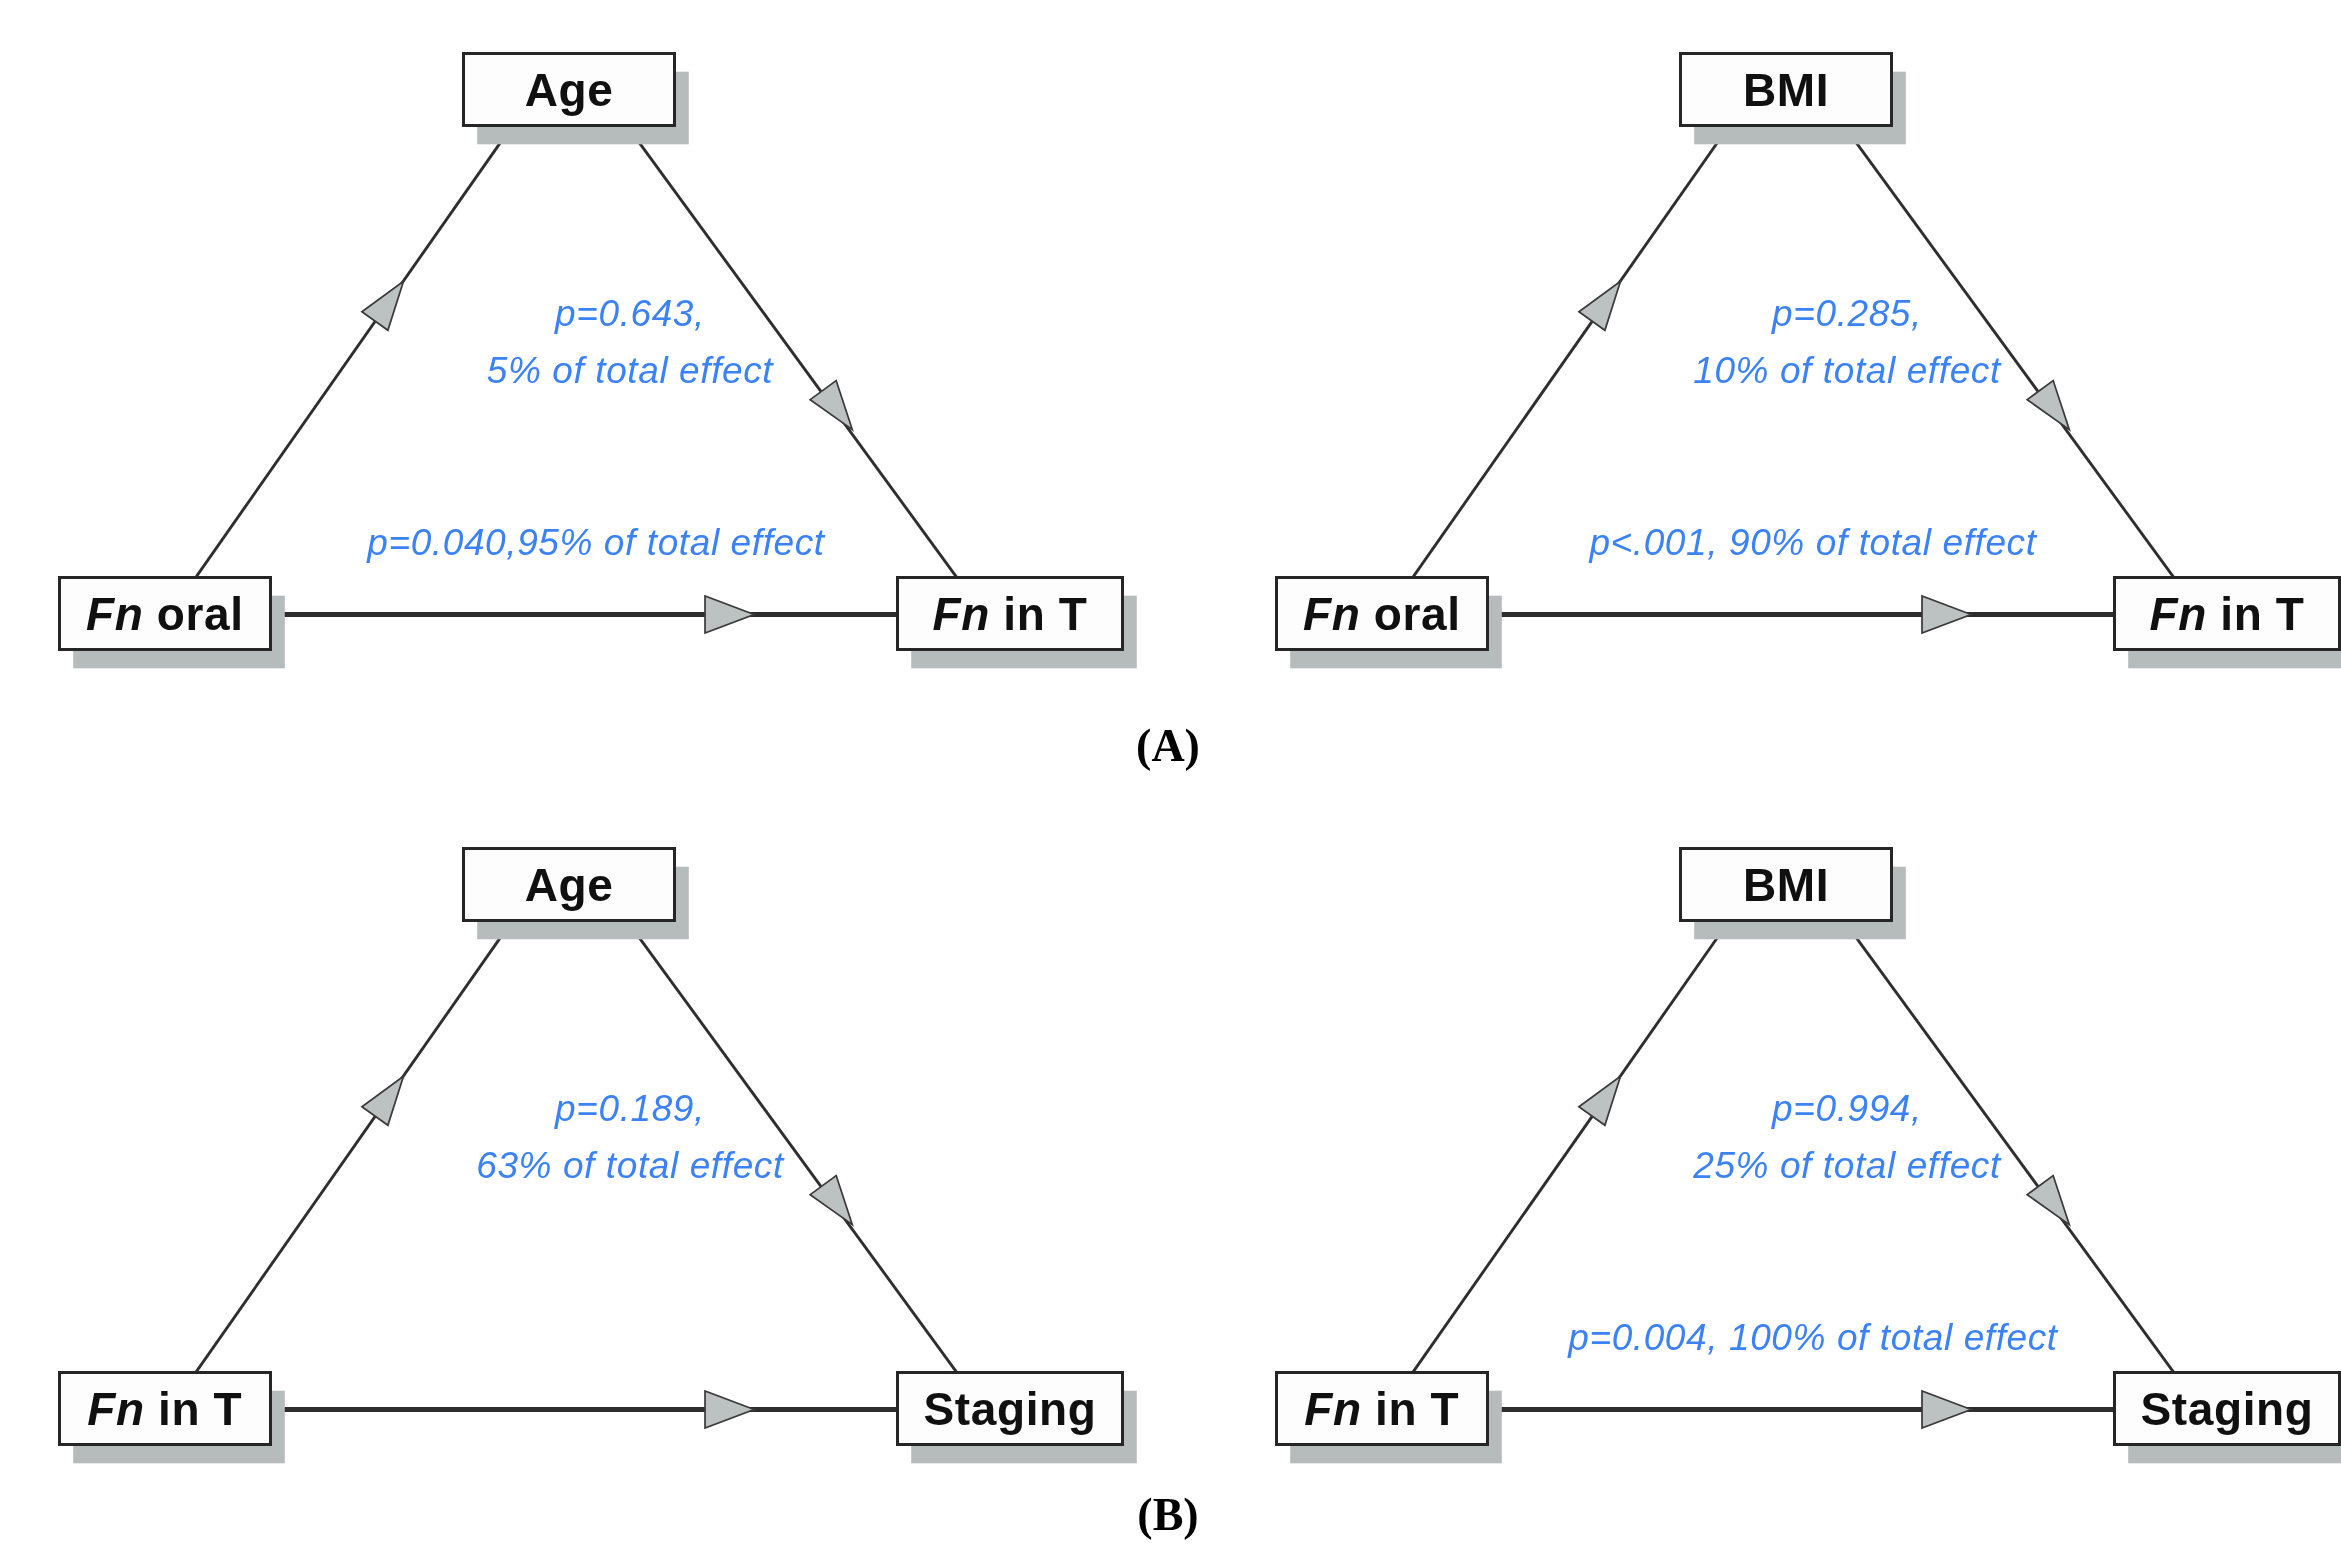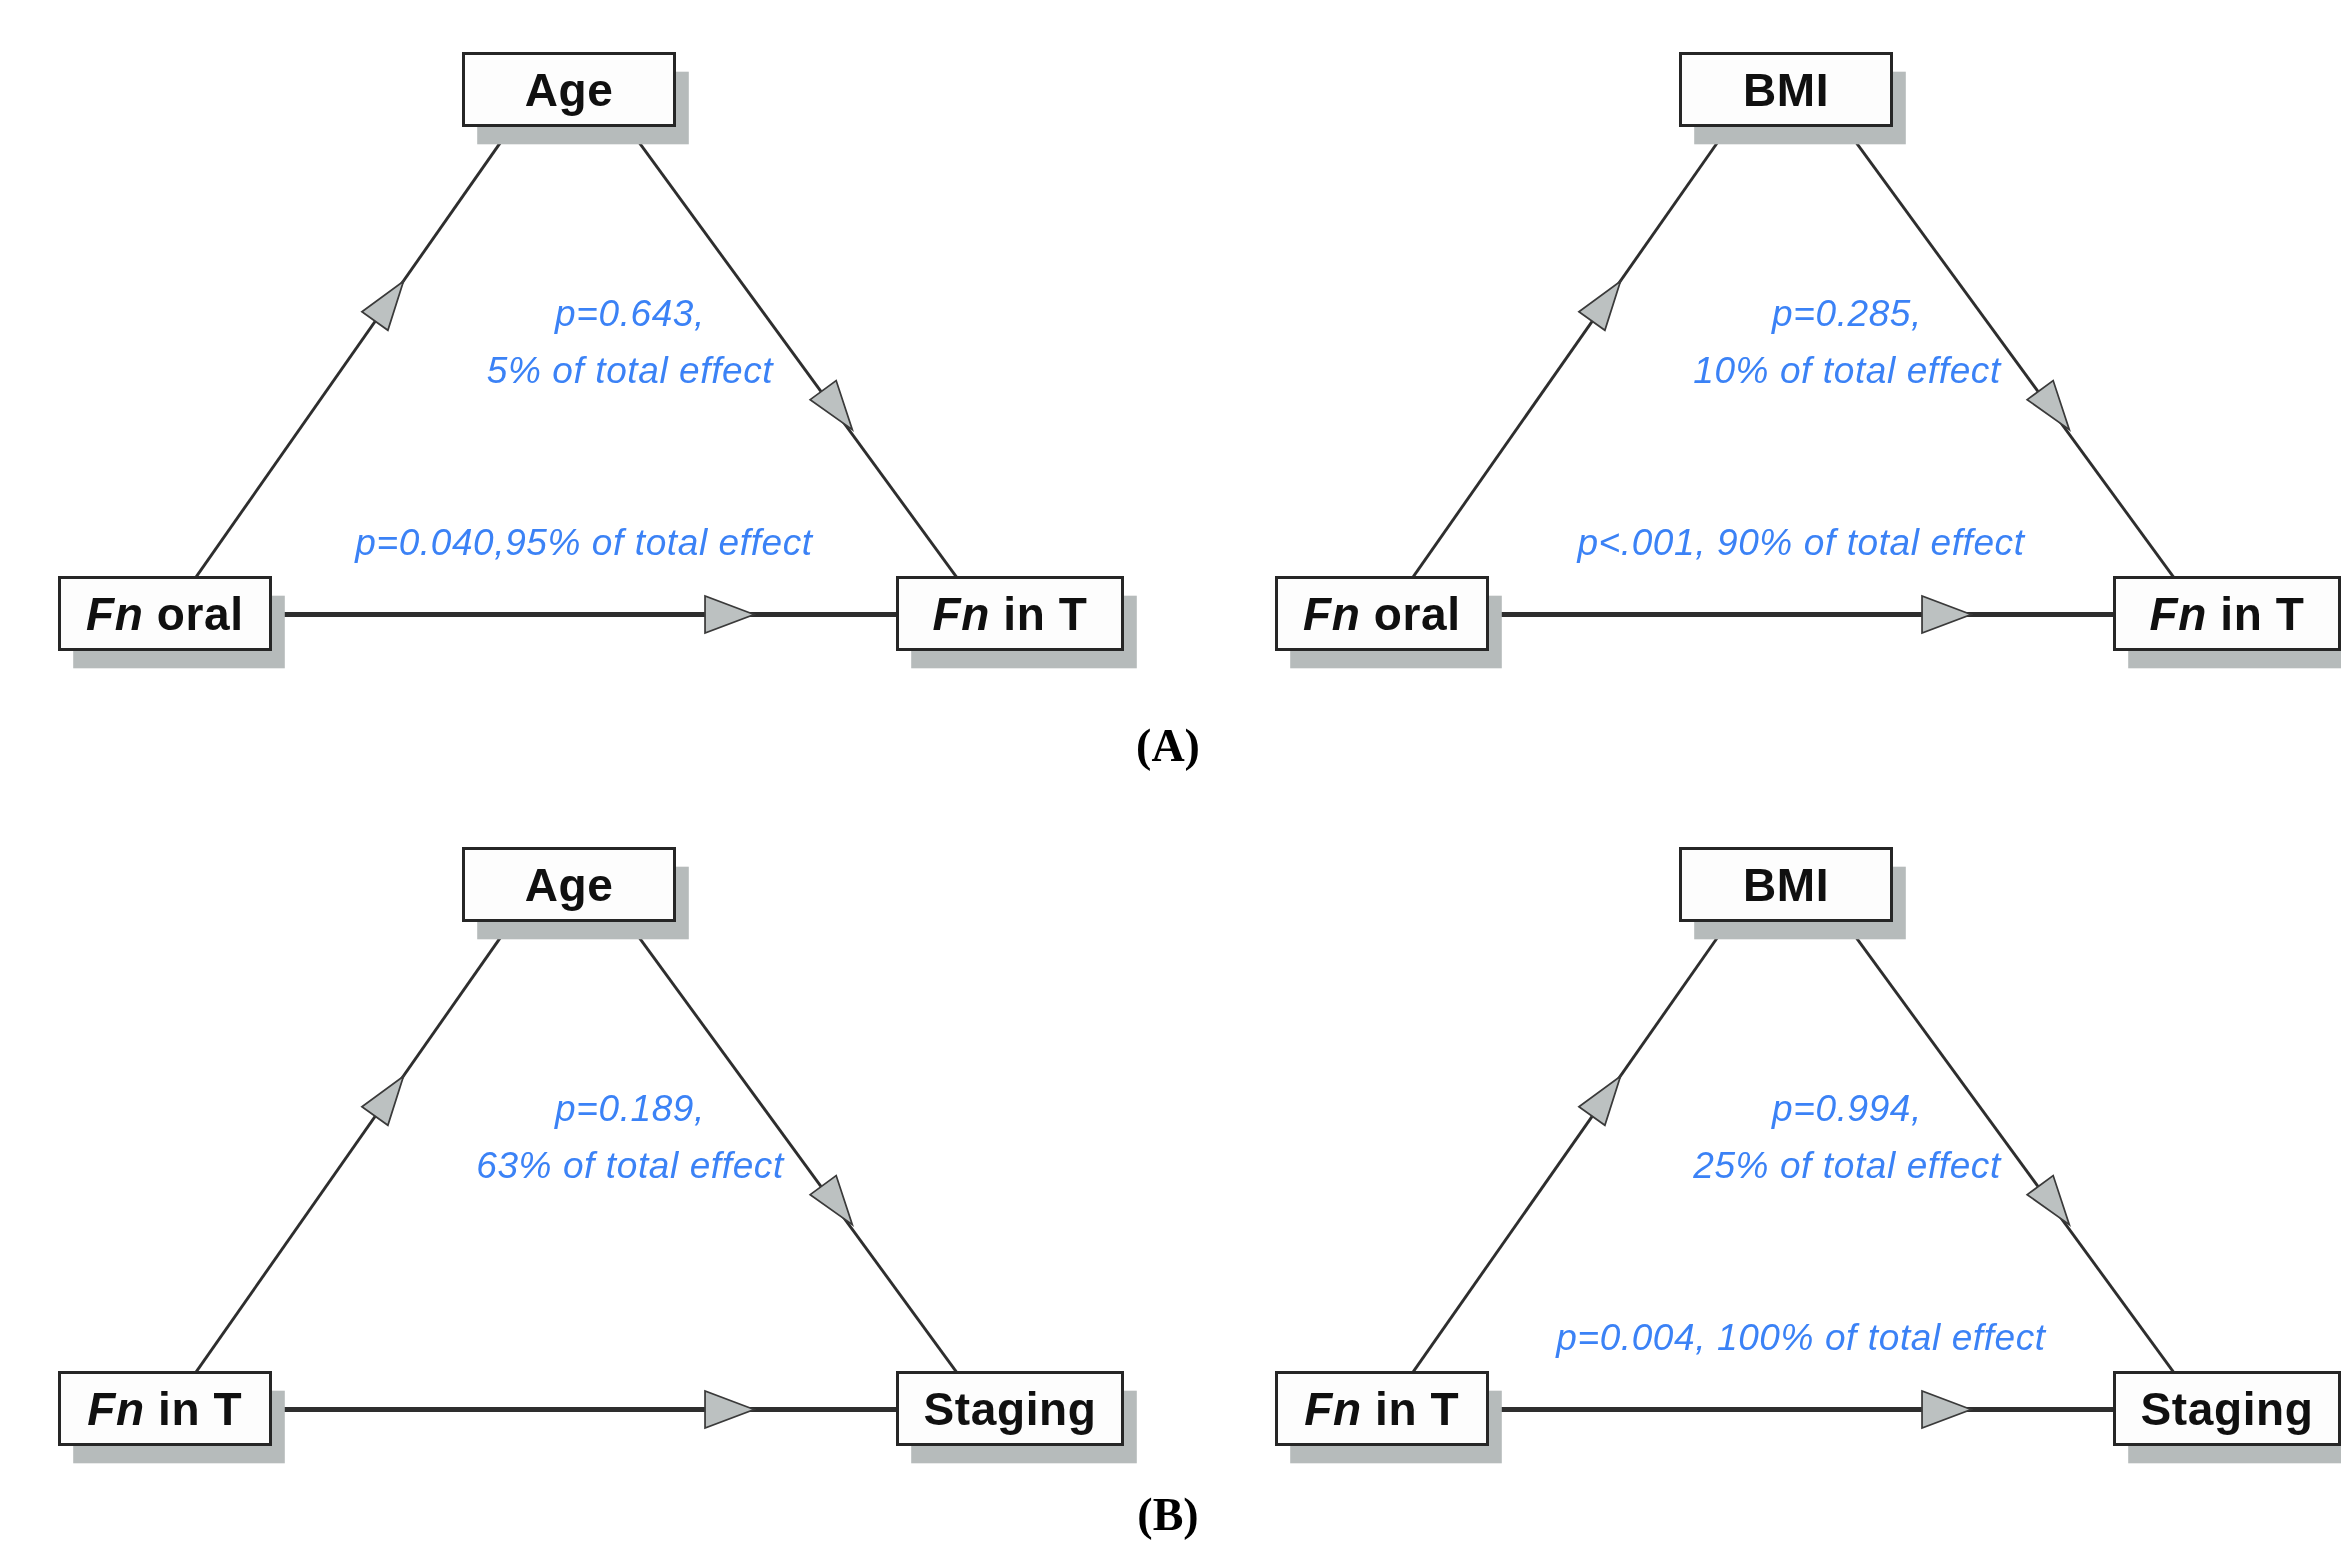--- a/index.html
+++ b/index.html
@@ -25,21 +25,21 @@
   .node.top  {left:410px; top:0;     width:214px;margin-top:14px;}
   .node.left {left:5.8px;  top:538px; width:214px;}
   .node.right{left:844px;top:538px; width:228px;}
 
   .plabel{
     position:absolute;transform:translateX(-50%);
     font-style:italic;font-size:37px;color:#3b82f6;
     text-align:center;white-space:nowrap;letter-spacing:0.6px;
   }
   .plabel.indirect{left:578px;top:247px;line-height:1.55;}
-  .plabel.direct  {left:532px; top:484px;}
+  .plabel.direct  {left:544px; top:484px;}
 
   .panel-label{
     position:absolute;transform:translateX(-50%);
     font-family:"Liberation Serif",serif;font-weight:bold;
     font-size:46px;color:#000;white-space:nowrap;
   }
   #panel-label-a{left:1168px;top:719px;}
   #panel-label-b{left:1168px;top:1488px;}
 </style>
 </head>

